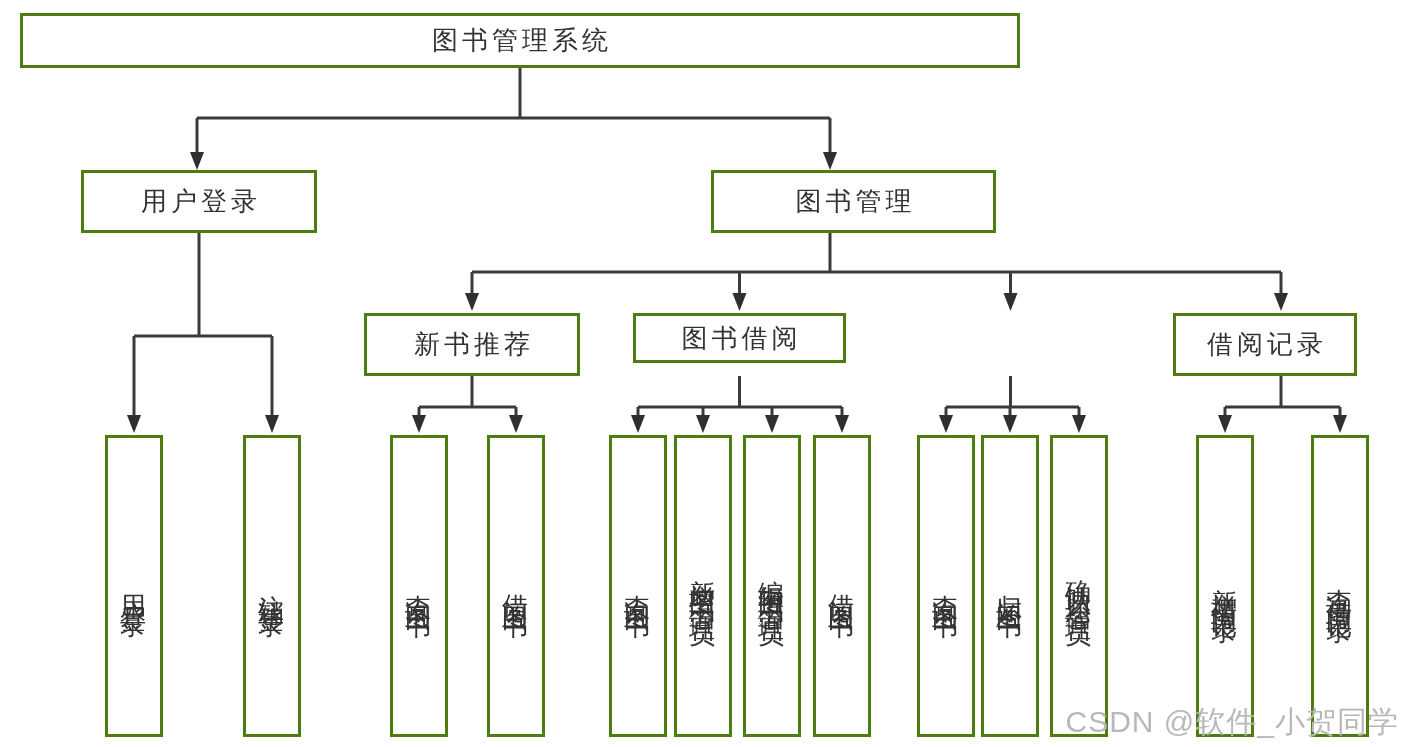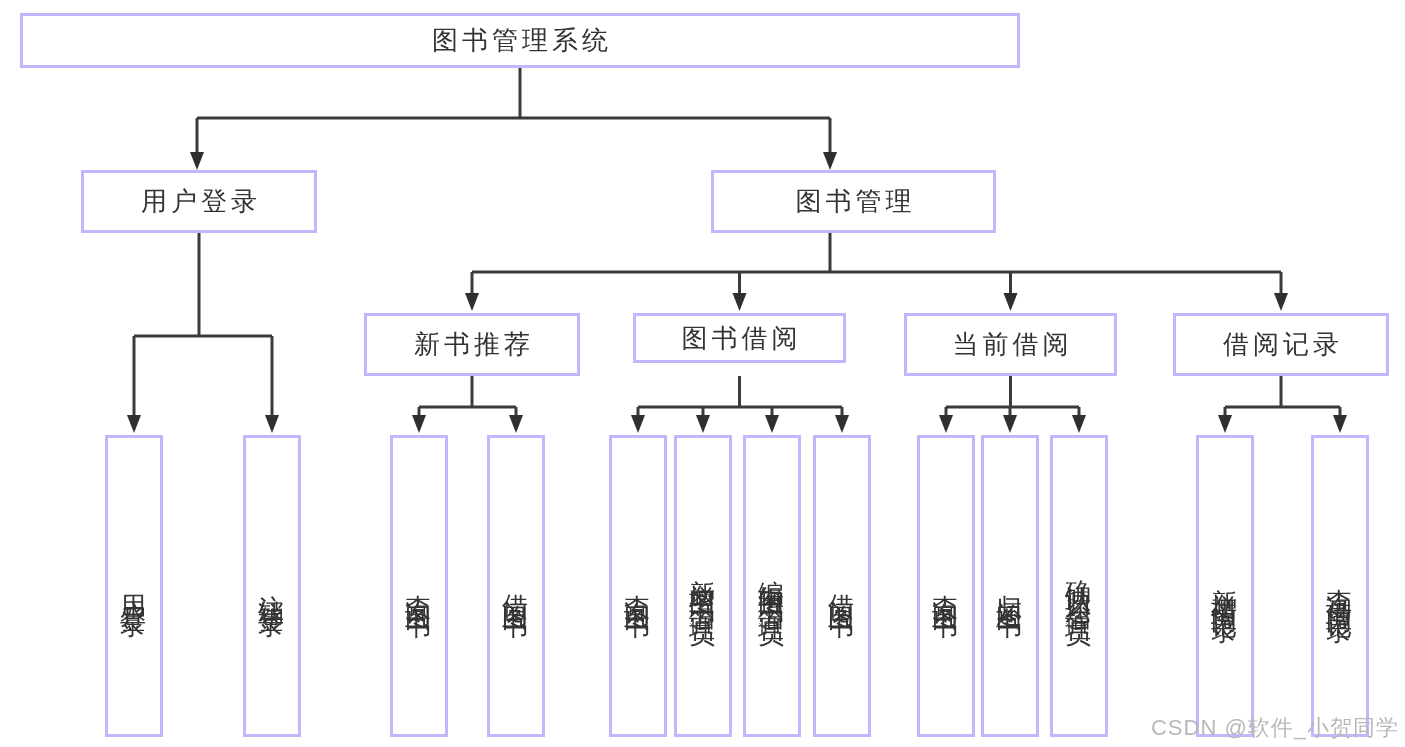--- a/index.html
+++ b/index.html
@@ -7,40 +7,40 @@
     position:relative;
     width:1405px;height:747px;
     background:#ffffff;
     font-family:"Liberation Sans", sans-serif;
     overflow:hidden;
   }
   #connectors{position:absolute;left:0;top:0;z-index:0;}
   .box{
     position:absolute;
     box-sizing:border-box;
-    border:3px solid #c4b5fd;
+    border:3px solid #4d7c0f;
     background:#ffffff;
     display:flex;
     align-items:center;
     justify-content:center;
     color:#333333;
     font-size:26px;
     z-index:1;
   }
   .hbox{letter-spacing:4px;text-indent:4px;}
   .vbox{
     writing-mode:vertical-rl;
     letter-spacing:6px;
     font-size:26px;
   }
   .watermark{
     position:absolute;
     right:6px;
     bottom:4px;
-    font-size:22px;
+    font-size:30px;
     color:#b8b8b8;
     letter-spacing:1px;
     z-index:2;
     white-space:nowrap;
   }
 </style>
 </head>
 <body>
 
 <div id="canvas">
@@ -118,22 +118,21 @@
     </g>
   </svg>
 
   <div class="box hbox" style="left:20px;top:13px;width:1000px;height:55px;">图书管理系统</div>
 
   <div class="box hbox" style="left:81px;top:170px;width:236px;height:63px;">用户登录</div>
   <div class="box hbox" style="left:711px;top:170px;width:285px;height:63px;">图书管理</div>
 
   <div class="box hbox" style="left:364px;top:313px;width:216px;height:63px;">新书推荐</div>
   <div class="box hbox" style="left:633px;top:313px;width:213px;height:50px;">图书借阅</div>
-  <div class="box hbox" style="left:904px;top:313px;width:213px;height:63px;">当前借阅</div>
-  <div class="box hbox" style="left:1173px;top:313px;width:216px;height:63px;">借阅记录</div>
+  <div class="box hbox" style="left:1173px;top:313px;width:184px;height:63px;">借阅记录</div>
 
   <div class="box vbox" style="left:105px;top:435px;width:58px;height:302px;">用户登录</div>
   <div class="box vbox" style="left:243px;top:435px;width:58px;height:302px;">注销登录</div>
 
   <div class="box vbox" style="left:390px;top:435px;width:58px;height:302px;">查询图书</div>
   <div class="box vbox" style="left:487px;top:435px;width:58px;height:302px;">借阅图书</div>
 
   <div class="box vbox" style="left:609px;top:435px;width:58px;height:302px;">查询图书</div>
   <div class="box vbox" style="left:674px;top:435px;width:58px;height:302px;">新增图书（管理员）</div>
   <div class="box vbox" style="left:743px;top:435px;width:58px;height:302px;">编辑图书（管理员）</div>

